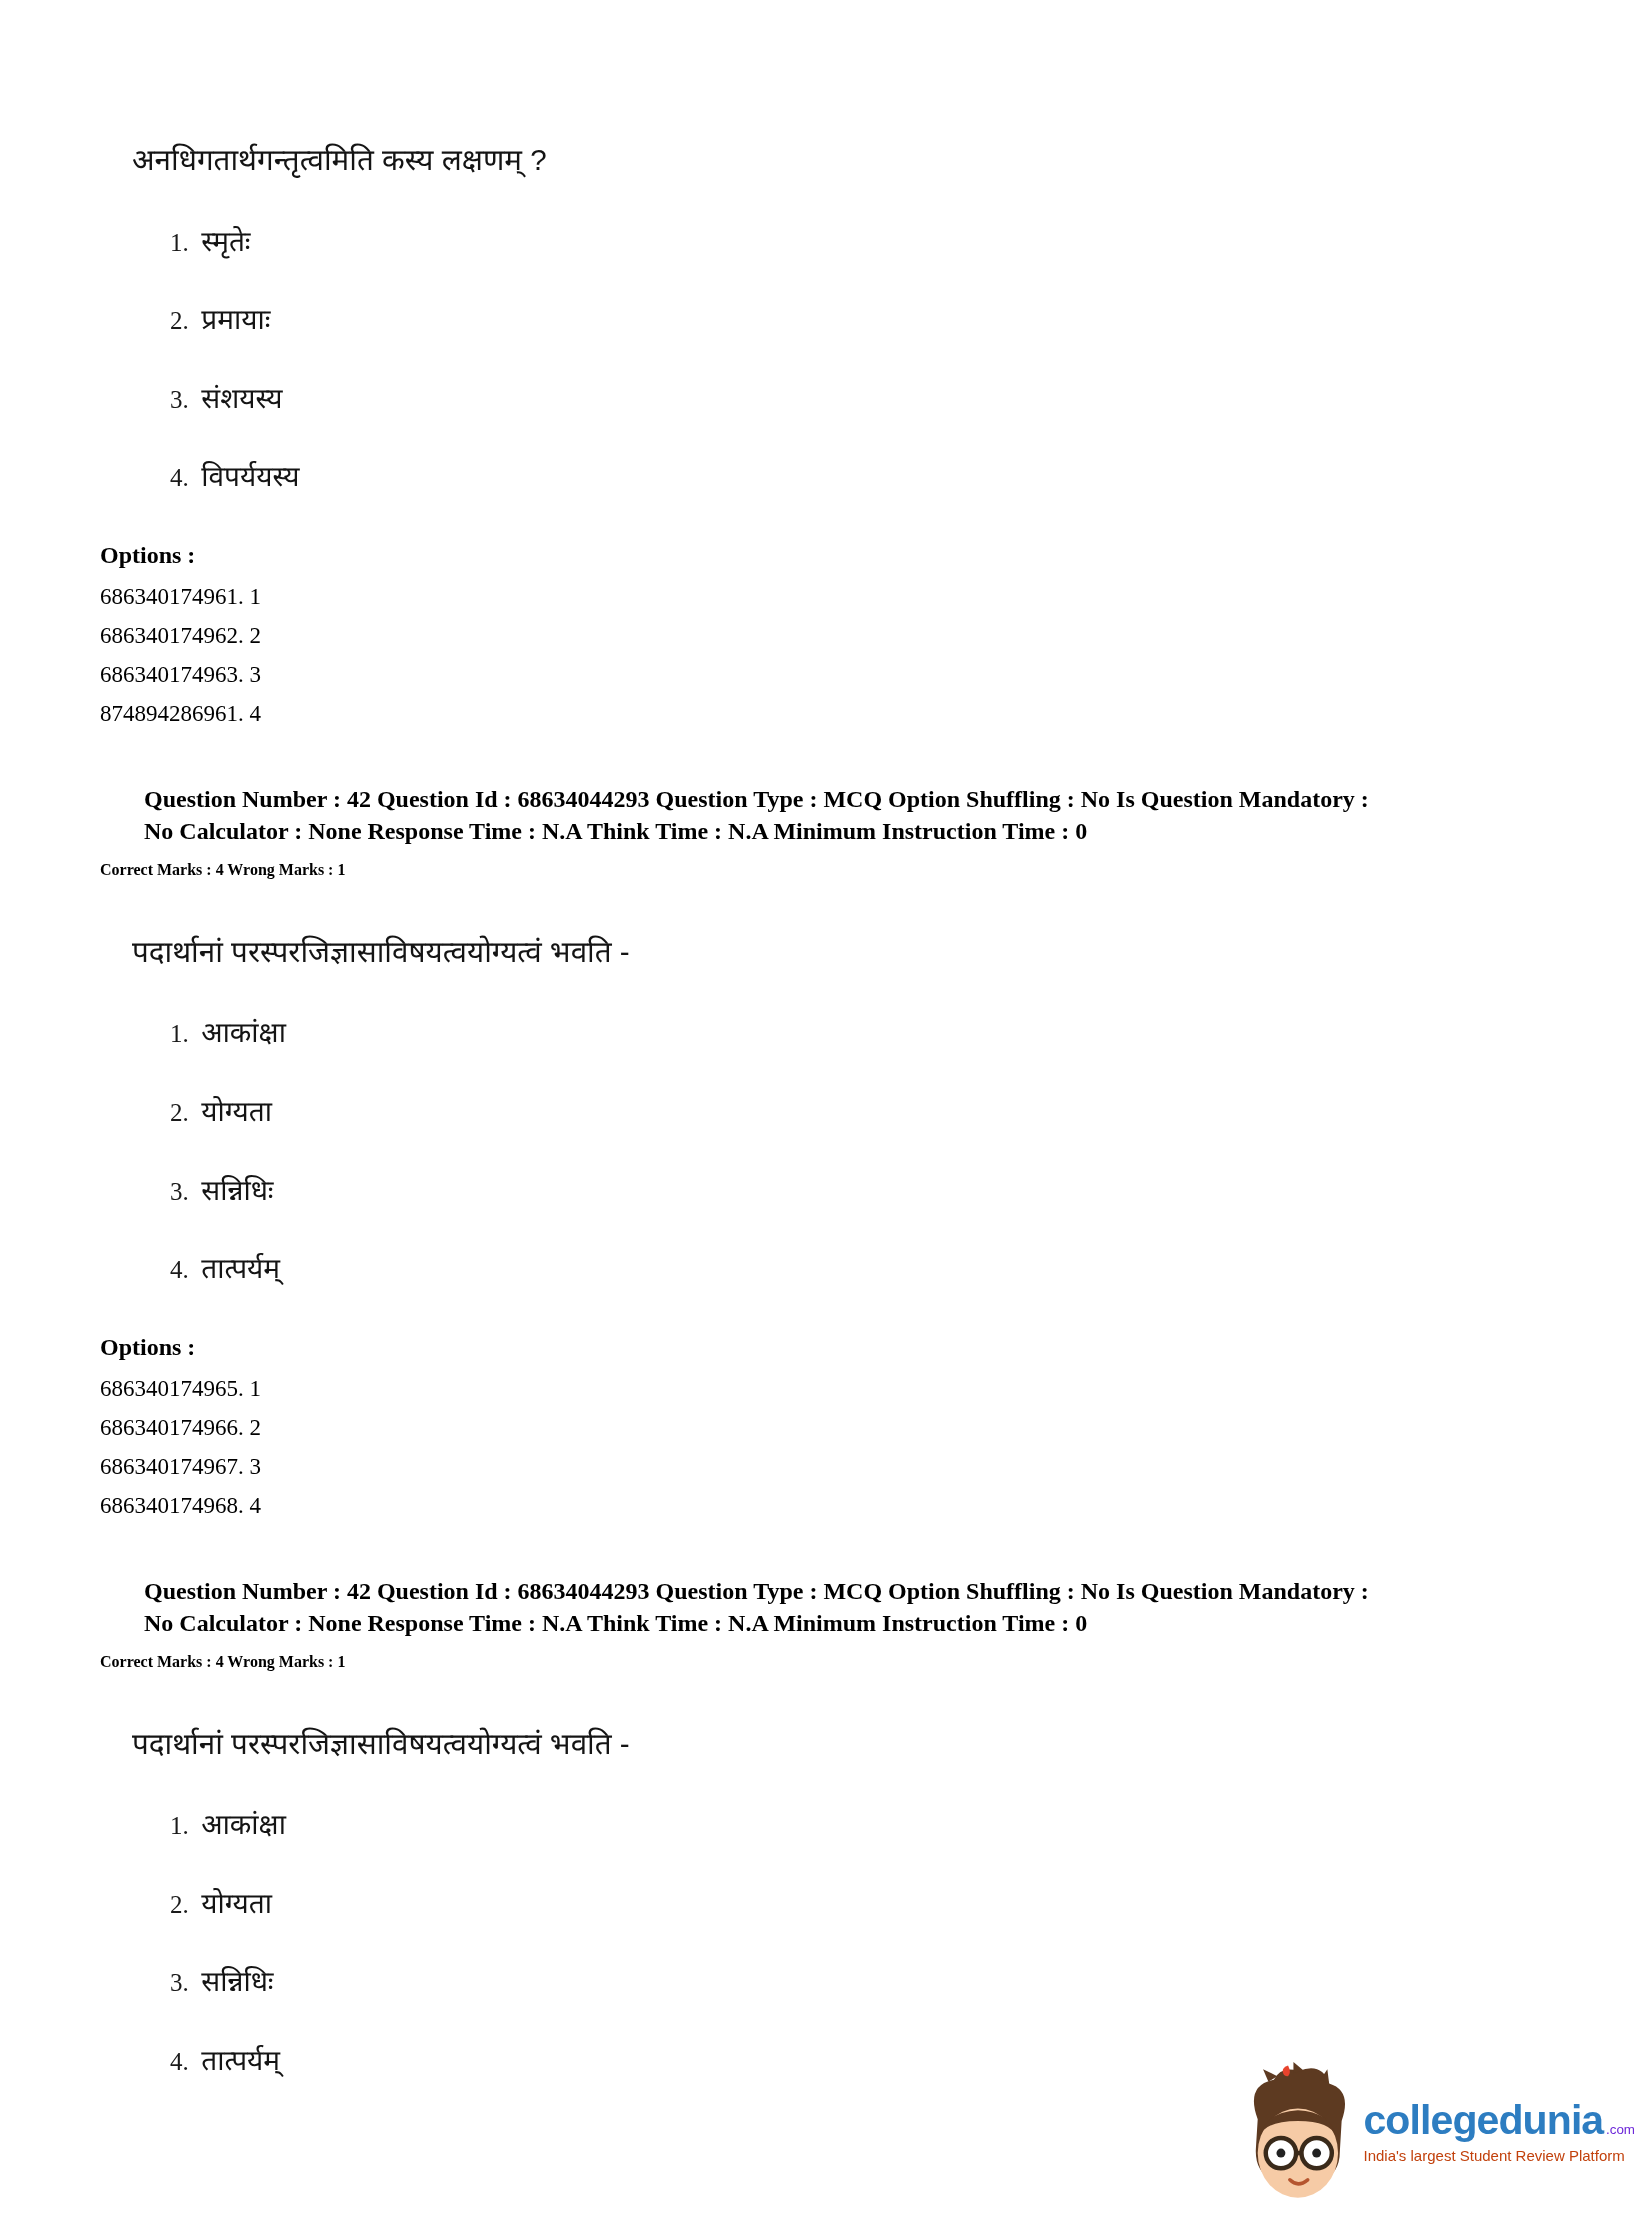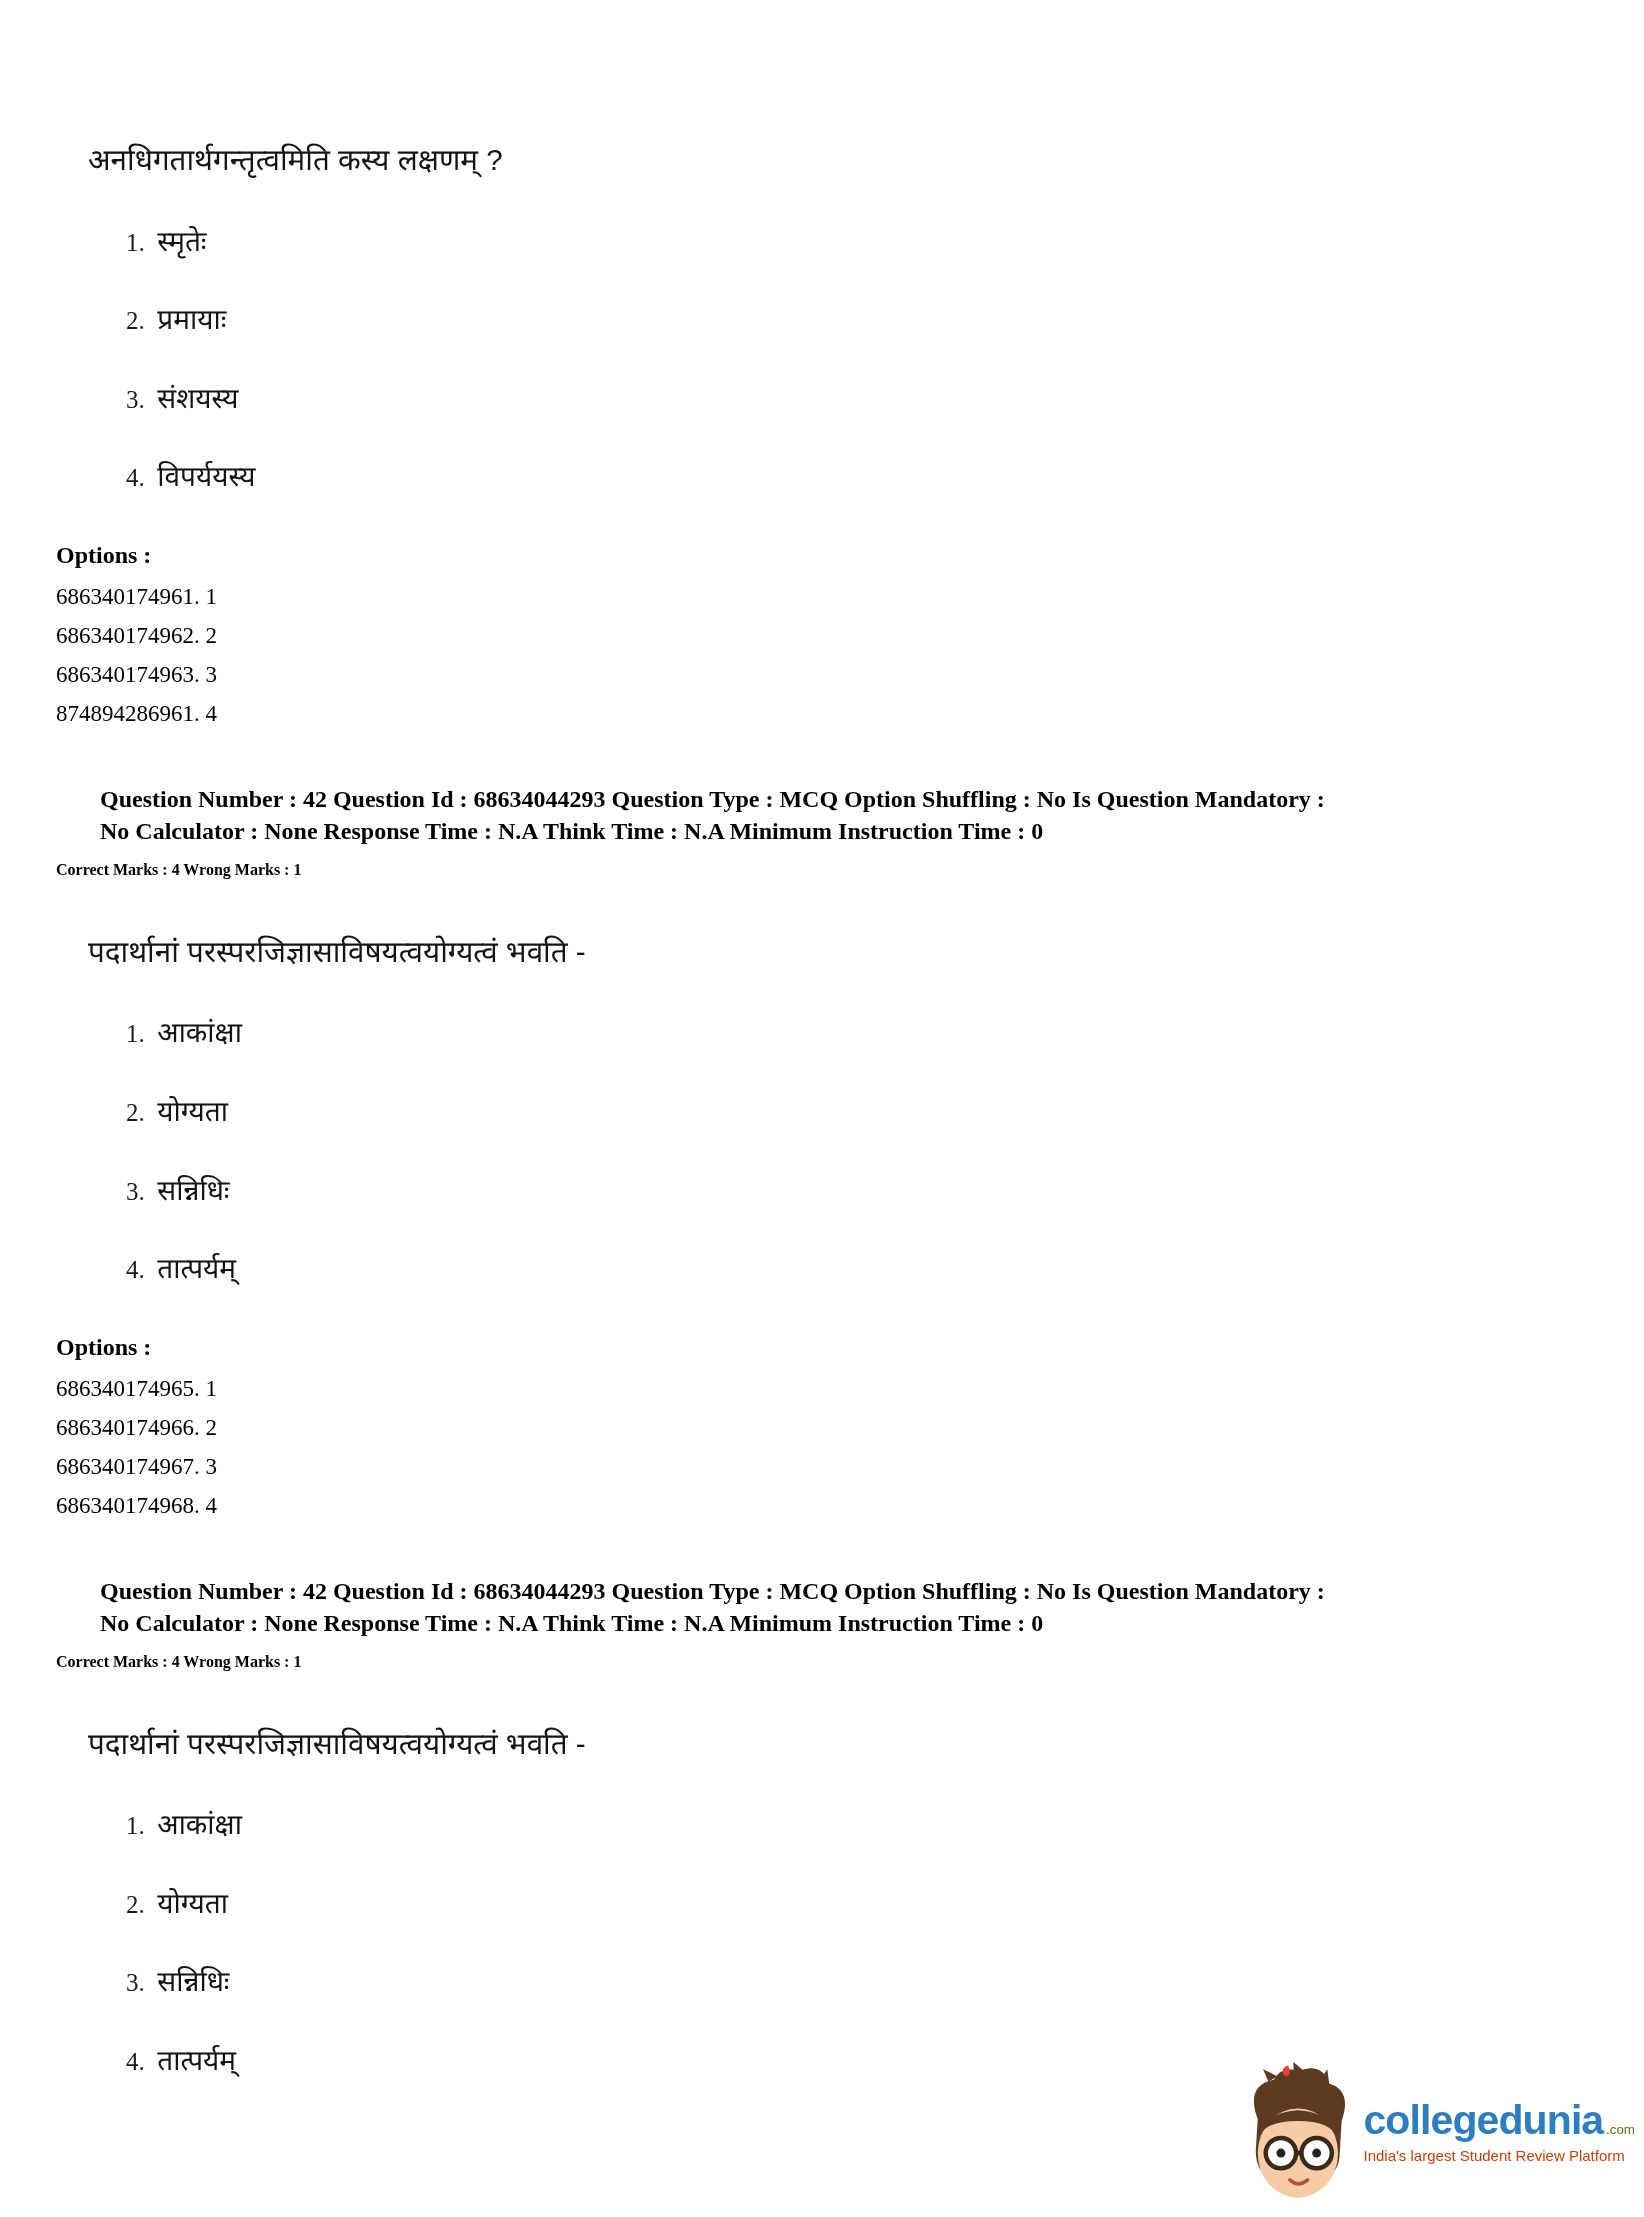--- a/index.html
+++ b/index.html
@@ -9,21 +9,21 @@
     width: 1644px;
     height: 2217px;
     margin: 0 auto;
     background: #ffffff;
     color: #000000;
     font-family: "Liberation Serif", serif;
     overflow: hidden;
   }
   .content {
     padding-top: 142px;
-    padding-left: 56px;
+    padding-left: 100px;
     padding-right: 107px;
   }
   
   .question-text {
     margin-left: 32px;
     font-family: "Liberation Sans", "DejaVu Sans", sans-serif;
     font-size: 29.6px;
     line-height: 1.2;
     color: #141414;
     margin-bottom: 47px;
@@ -84,21 +84,21 @@
   .logo-brand {
     font-family: "Liberation Sans", sans-serif;
     font-weight: bold;
     font-size: 41px;
     color: #2d7dc1;
     letter-spacing: -0.9px;
   }
   .logo-tld {
     font-family: "Liberation Sans", sans-serif;
     font-size: 13.4px;
-    color: #4d7c0f;
+    color: #6d28d9;
     margin-left: 2.7px;
   }
   .logo-tagline {
     font-family: "Liberation Sans", sans-serif;
     font-size: 15px;
     color: #c2410c;
     margin-top: 3.6px;
   }
 </style>
 </head>

